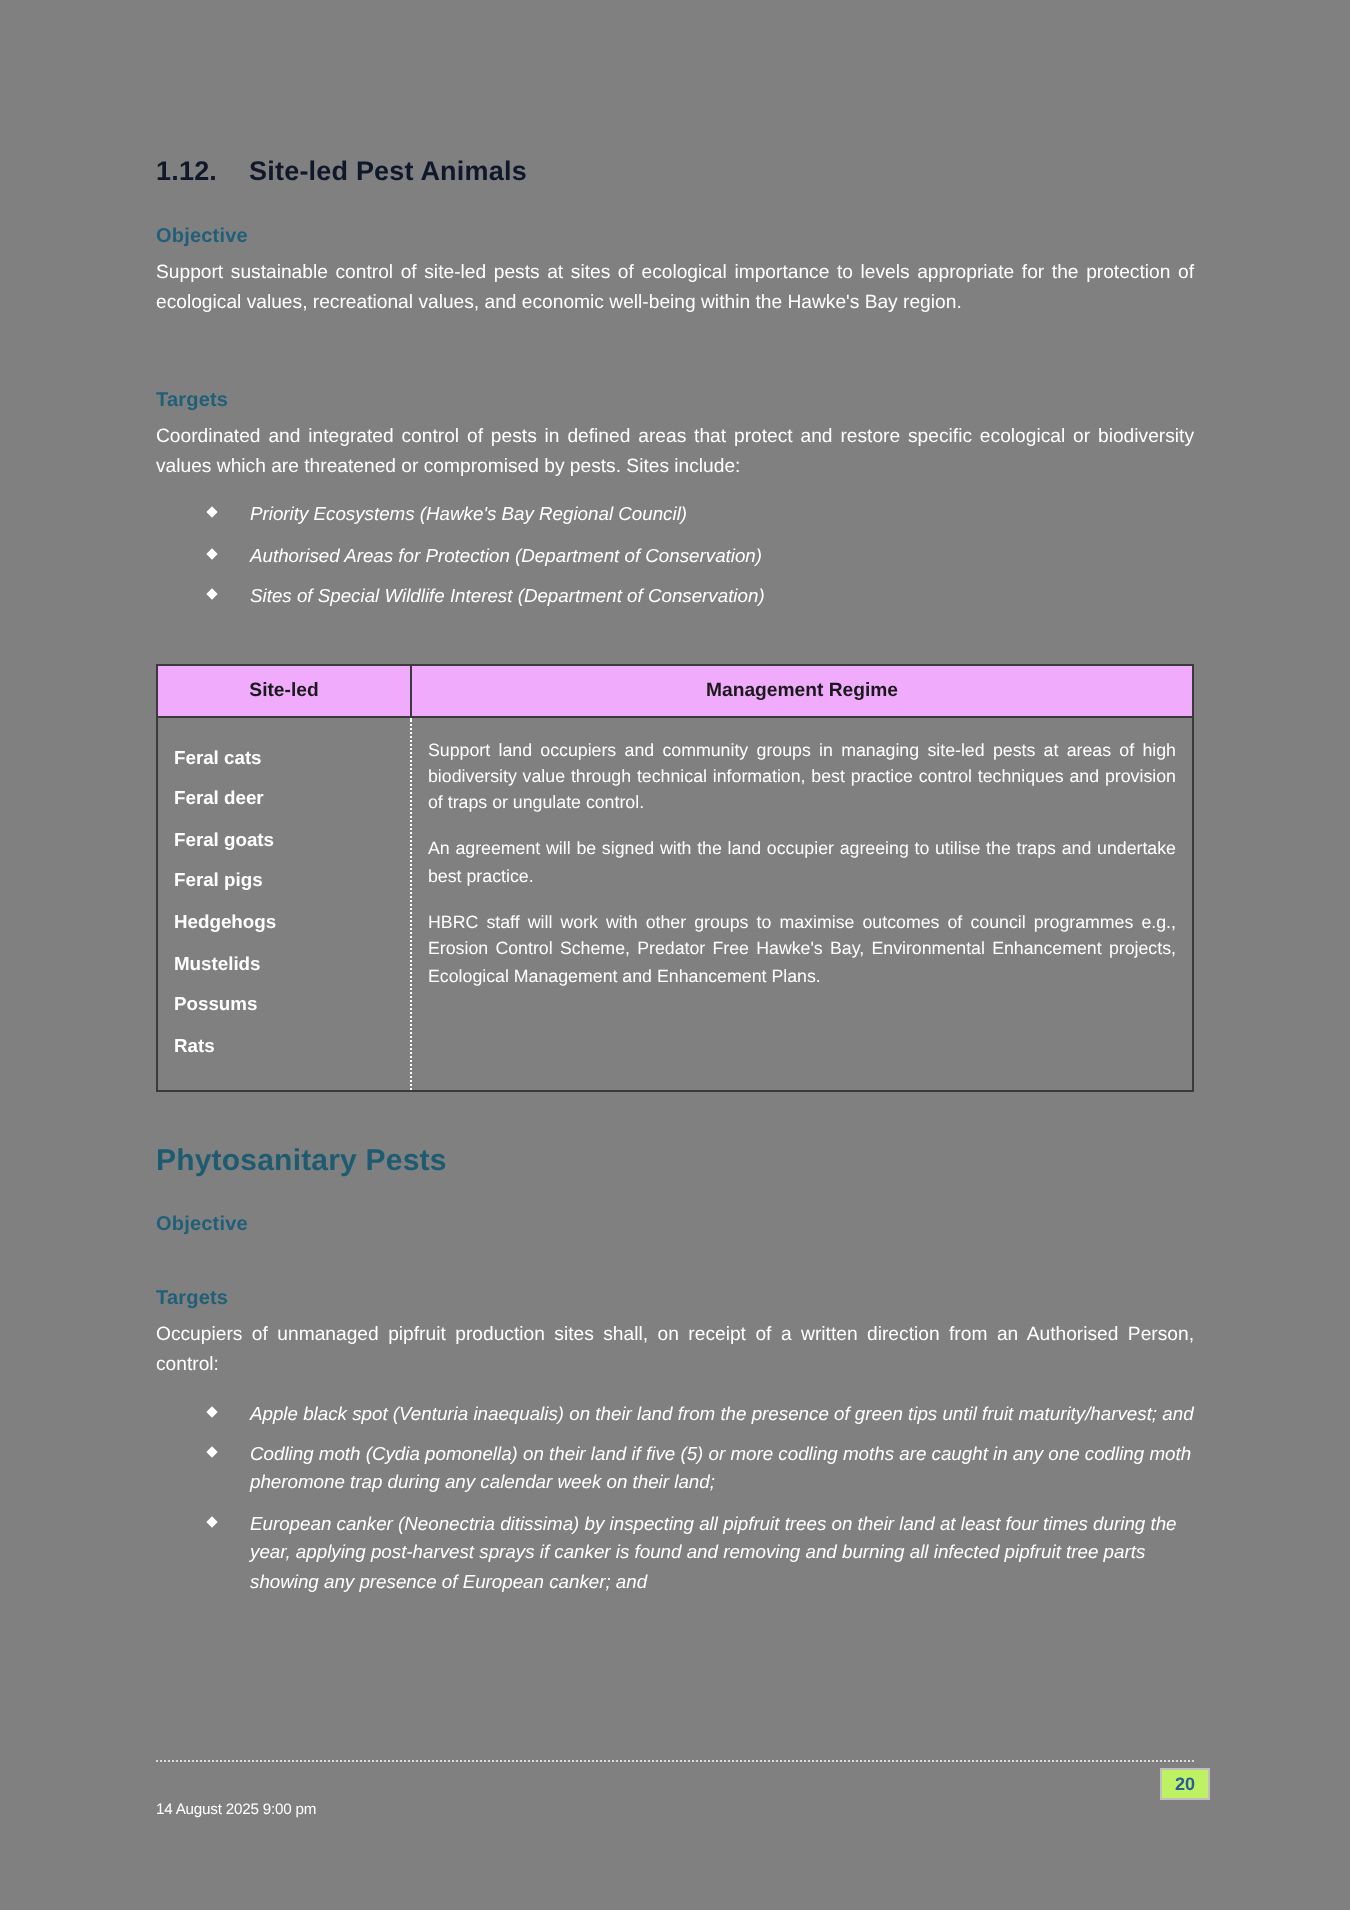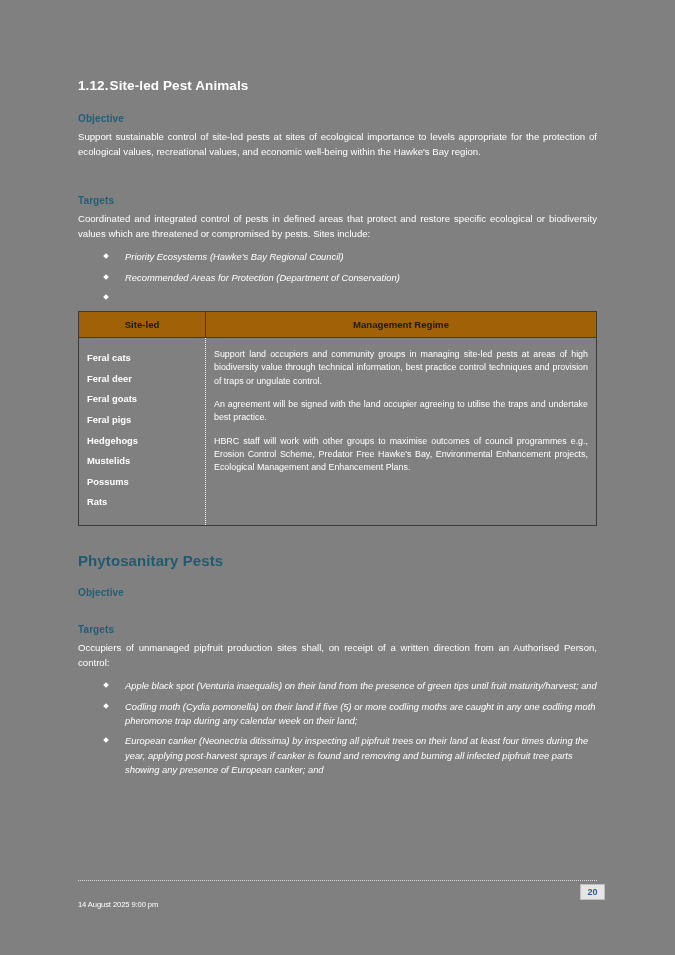--- a/index.html
+++ b/index.html
@@ -22,27 +22,27 @@
   }
   .content {
     position: absolute;
     left: 78px;
     top: 78px;
     width: 519px;
   }
 
   
   .h-numbered {
-    color: #ffffff;
+    color: #0f172a;
     font-size: 13.5px;
     font-weight: bold;
     letter-spacing: 0.1px;
     margin: 0 0 20px 0;
     display: flex;
-    gap: 1px;
+    gap: 16px;
   }
   .h-numbered .num { flex: 0 0 auto; }
 
   .h-section {
     color: #1f5b70;
     font-size: 15px;
     font-weight: bold;
     margin: 0 0 18px 0;
     letter-spacing: 0.1px;
   }
@@ -100,21 +100,21 @@
     margin-top: 26px;
     border: 1px solid #3a3a3a;
     background: transparent;
   }
   table.regime {
     width: 100%;
     border-collapse: collapse;
     table-layout: fixed;
   }
   table.regime th {
-    background: #a16207;
+    background: #f0abfc;
     color: #1a1a1a;
     font-size: 9.6px;
     font-weight: bold;
     padding: 7px 4px;
     border-right: 1px solid #3a3a3a;
     border-bottom: 1px solid #3a3a3a;
     text-align: center;
   }
   table.regime th:last-child { border-right: none; }
   table.regime th.col-site { width: 118px; }
@@ -159,21 +159,21 @@
     font-size: 7.6px;
     letter-spacing: -0.1px;
     text-align: center;
   }
   .page-badge {
     position: absolute;
     left: 580px;
     top: 884px;
     min-width: 17px;
     padding: 1px 3px;
-    background: #e5e5e5;
+    background: #bef264;
     border: 1px solid #bfbfbf;
     color: #2a5c9a;
     font-size: 9px;
     font-weight: bold;
     text-align: center;
     line-height: 12px;
   }
 </style>
 </head>
 <body>
@@ -194,24 +194,25 @@
     <div class="h-sub">Targets</div>
     <p class="body last">Coordinated and integrated control of pests in defined areas that protect and restore specific ecological or biodiversity values which are threatened or compromised by pests. Sites include:</p>
 
     <ul class="bullets">
       <li>
         <span class="bullet-mark"></span>
         <span>Priority Ecosystems (Hawke's Bay Regional Council)</span>
       </li>
       <li>
         <span class="bullet-mark"></span>
-        <span>Recommended Areas for Protection (Department of Conservation)</span>
-      </li>
-      <li>
-        <span class="bullet-mark"></span>
+        <span>Authorised Areas for Protection (Department of Conservation)</span>
+      </li>
+      <li>
+        <span class="bullet-mark"></span>
+        <span>Sites of Special Wildlife Interest (Department of Conservation)</span>
       </li>
     </ul>
 
     <div class="tbl-wrap">
       <table class="regime">
         <thead>
           <tr>
             <th class="col-site">Site-led</th>
             <th>Management Regime</th>
           </tr>

